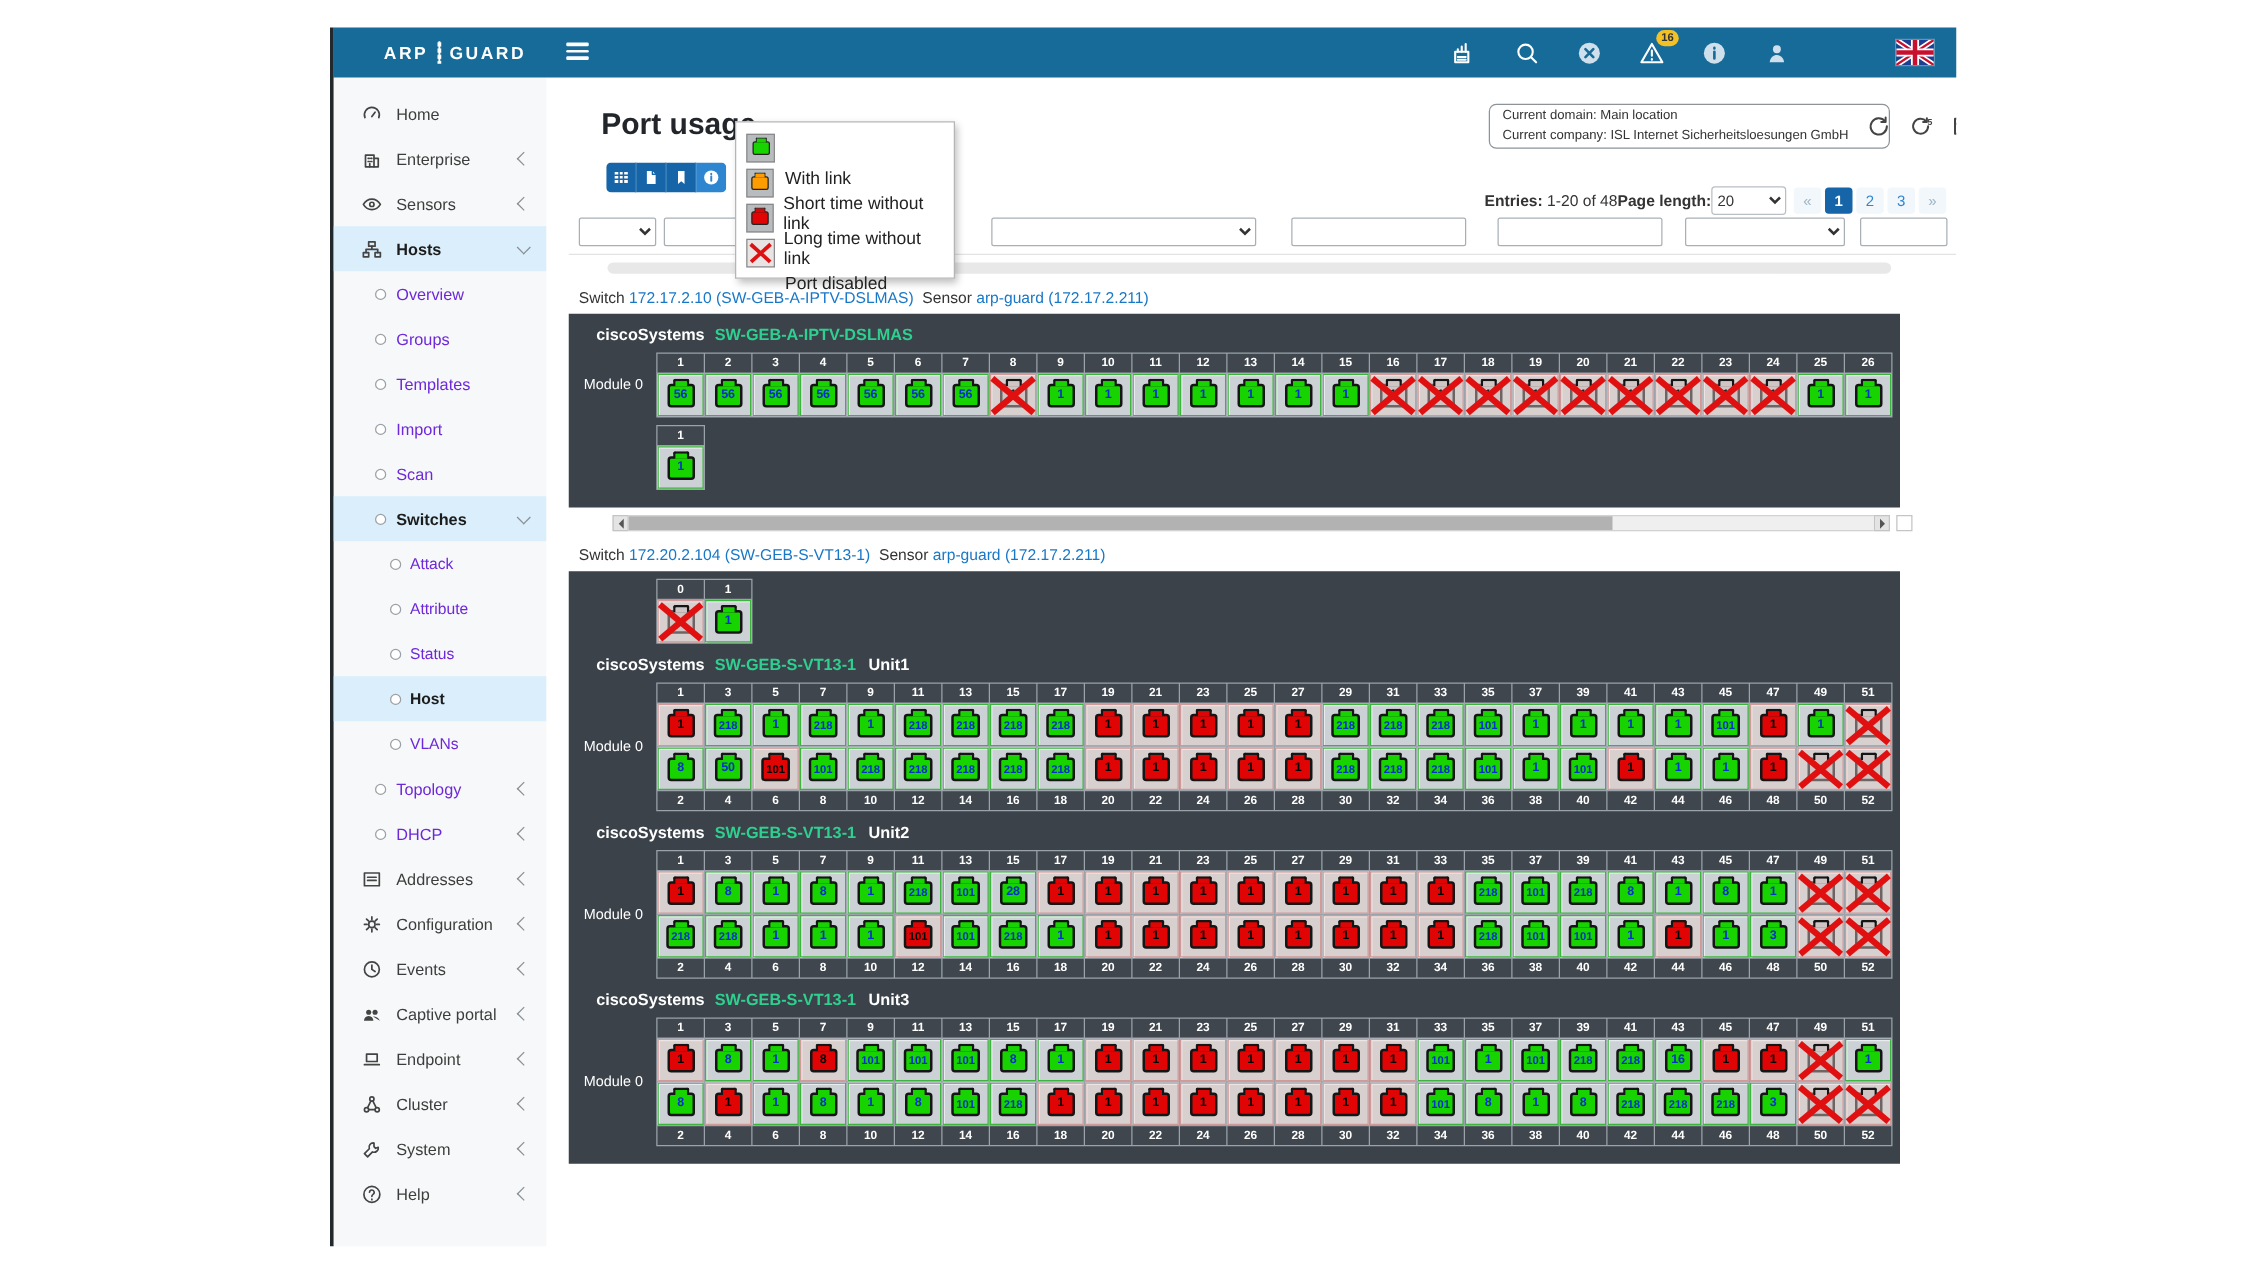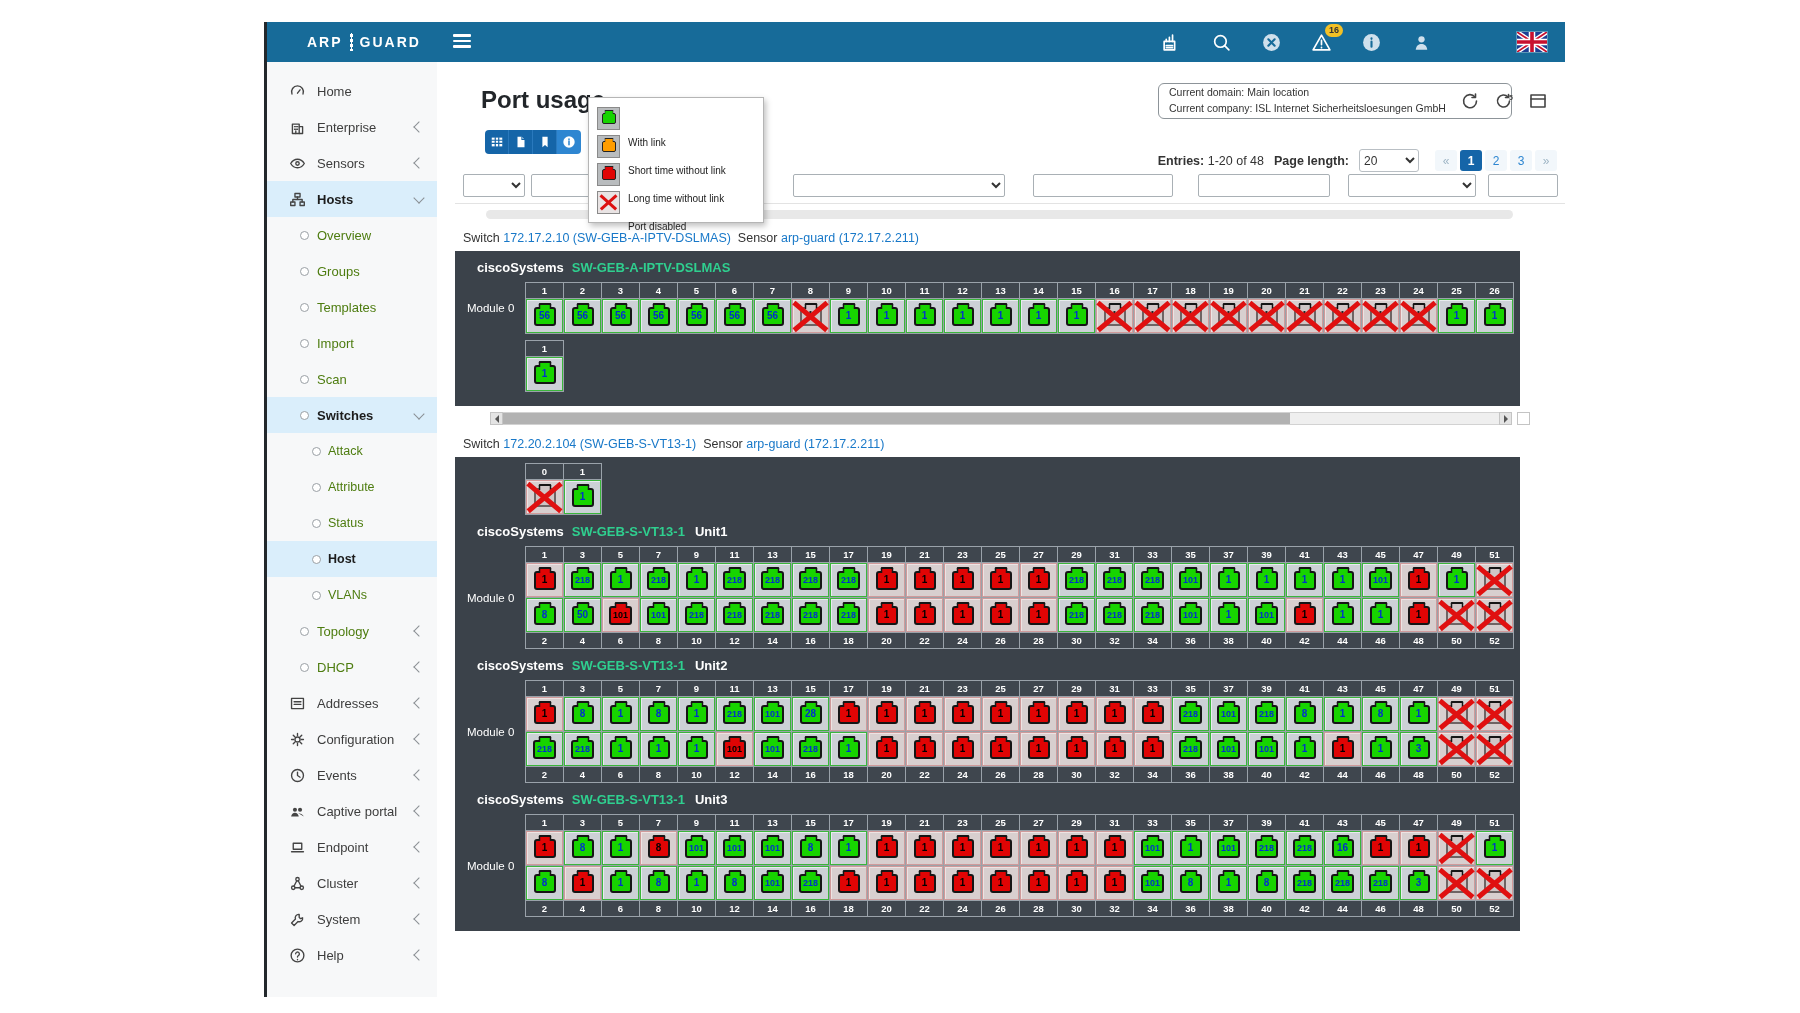--- a/index.html
+++ b/index.html
@@ -27,50 +27,50 @@
   .tb-flag { margin-left:58px; width:30px; height:20px; cursor:pointer; box-shadow:0 0 0 1px rgba(255,255,255,.3); }
 
   
   .sidebar { position:absolute; left:0; top:40px; width:170px; bottom:0; background:#f7f8f9;
     padding-top:11px; font-size:13px; color:#3d3d3d; }
   .nav-item { position:relative; height:36px; display:flex; align-items:center; cursor:pointer; }
   .nav-item.active { background:#daeefb; }
   .nav-item .ic { position:absolute; left:22px; width:17px; height:17px; }
   .nav-item .ic svg { width:17px; height:17px; }
   .nav-item .lbl { margin-left:50px; }
-  .nav-item.l2 .lbl, .nav-item.l3 .lbl { color:#4d7c0f; }
+  .nav-item.l2 .lbl, .nav-item.l3 .lbl { color:#6d28d9; }
   .nav-item.l3 .lbl { margin-left:61px; font-size:12.5px; }
   .nav-item.l2 .bullet { position:absolute; left:33px; }
   .nav-item.l3 .bullet { position:absolute; left:45px; }
   .nav-item.active .lbl { color:#1c1c1c; font-weight:bold; }
   .bullet { width:9px; height:9px; border:1.5px solid #9aa0a5; border-radius:50%; background:#fff; }
   .chev { position:absolute; right:14px; width:8px; height:8px; border:solid #8a8f94;
     border-width:0 0 1.8px 1.8px; }
   .chev.left { transform:rotate(45deg); }
   .chev.down { transform:rotate(-45deg); margin-top:-3px; }
 
   
   .main { position:absolute; left:170px; top:40px; right:0; bottom:0; overflow:hidden; }
   .page-title { margin:24px 0 0 44px; font-size:24px; font-weight:bold; color:#22262a; }
 
-  .domain-box { position:absolute; top:21px; right:53px; width:354px; height:36px;
+  .domain-box { position:absolute; top:21px; right:53px; width:321px; height:36px;
     border:1px solid #8d9499; border-radius:6px; display:flex; align-items:center;
     padding:2px 10px; gap:14px; background:#fff; }
   .domain-text { flex:1; font-size:10.5px; color:#333; line-height:1.5; white-space:nowrap; }
   .dbx-ic { width:20px; height:20px; cursor:pointer; }
   .dbx-ic svg { width:20px; height:20px; }
 
   .toolbar { display:flex; margin:16px 0 0 48px; border-radius:4px; overflow:hidden; width:max-content; }
   .tool-btn { width:24px; height:24px; background:#1565a8; display:flex; align-items:center;
     justify-content:center; border-right:1px solid #2a79bd; cursor:pointer; }
   .tool-btn:last-child { border-right:none; background:#2e86d1; }
   .tool-btn svg { width:14px; height:14px; }
 
   .entries-row { position:absolute; top:87px; right:8px; display:flex; align-items:center;
-    gap:10px; font-size:12.5px; color:#333; }
+    font-size:12.5px; color:#333; }
   .entries-row b { font-weight:bold; }
   .pl-select { width:60px; height:23px; font-size:12px; color:#333; border:1px solid #b9bfc4;
     border-radius:3px; background:#fff; }
   .pager { display:flex; gap:3px; margin-left:6px; }
   .pg { min-width:22px; height:21px; display:flex; align-items:center; justify-content:center;
     font-size:12px; color:#2e86d1; background:#f2f7fb; border-radius:3px; cursor:pointer; padding:0 4px; }
   .pg.active { background:#1565a8; color:#fff; font-weight:bold; }
   .pg.nav { color:#9fb6c6; }
 
   
@@ -80,21 +80,21 @@
   .lg-ic { width:23px; height:23px; background:#b9bcbe; border:1px solid #8a8a8a;
     position:relative; display:flex; align-items:center; justify-content:center; }
   .lg-ic.disabled { background:#e9e4e4; }
   .lg-port { width:14px; height:11px; border:1.6px solid #222; border-radius:2px; position:relative; }
   .lg-port::before { content:""; position:absolute; top:-4px; left:50%; transform:translateX(-50%);
     width:7px; height:3px; background:inherit; border:1.6px solid #222; border-bottom:0;
     border-radius:1px 1px 0 0; }
   .lg-ic.disabled::before, .lg-ic.disabled::after { content:""; position:absolute; left:0; right:0;
     top:50%; height:2.5px; margin-top:-1px; background:#dd1111; }
   .lg-ic.disabled::before { transform:rotate(42deg); } .lg-ic.disabled::after { transform:rotate(-42deg); }
-  .lg-lbl { font-size:10px; color:#222;margin-top:48px; }
+  .lg-lbl { font-size:14px; color:#222;margin-top:48px; }
 
   
   .filter-table { margin:14px 0 0 18px; width:1110px; }
   .fcols { display:flex; background:#e9f4fc; height:30px; align-items:center; }
   .fcol { font-size:12.5px; font-weight:bold; color:#0a66b2; padding-left:10px; }
   .frow { display:flex; align-items:center; height:36px; border-bottom:1px solid #e3e3e3; }
   .fcell { padding-left:8px; display:flex; gap:6px; }
   .fcell select, .fcell input { height:23px; border:1px solid #a9b0b5; border-radius:2px;
     background:#fff; font-size:12px; color:#333; }
   .scroll-track { margin:6px 0 0 49px; width:1027px; height:9px; background:#e8e8e8; border-radius:5px; }

